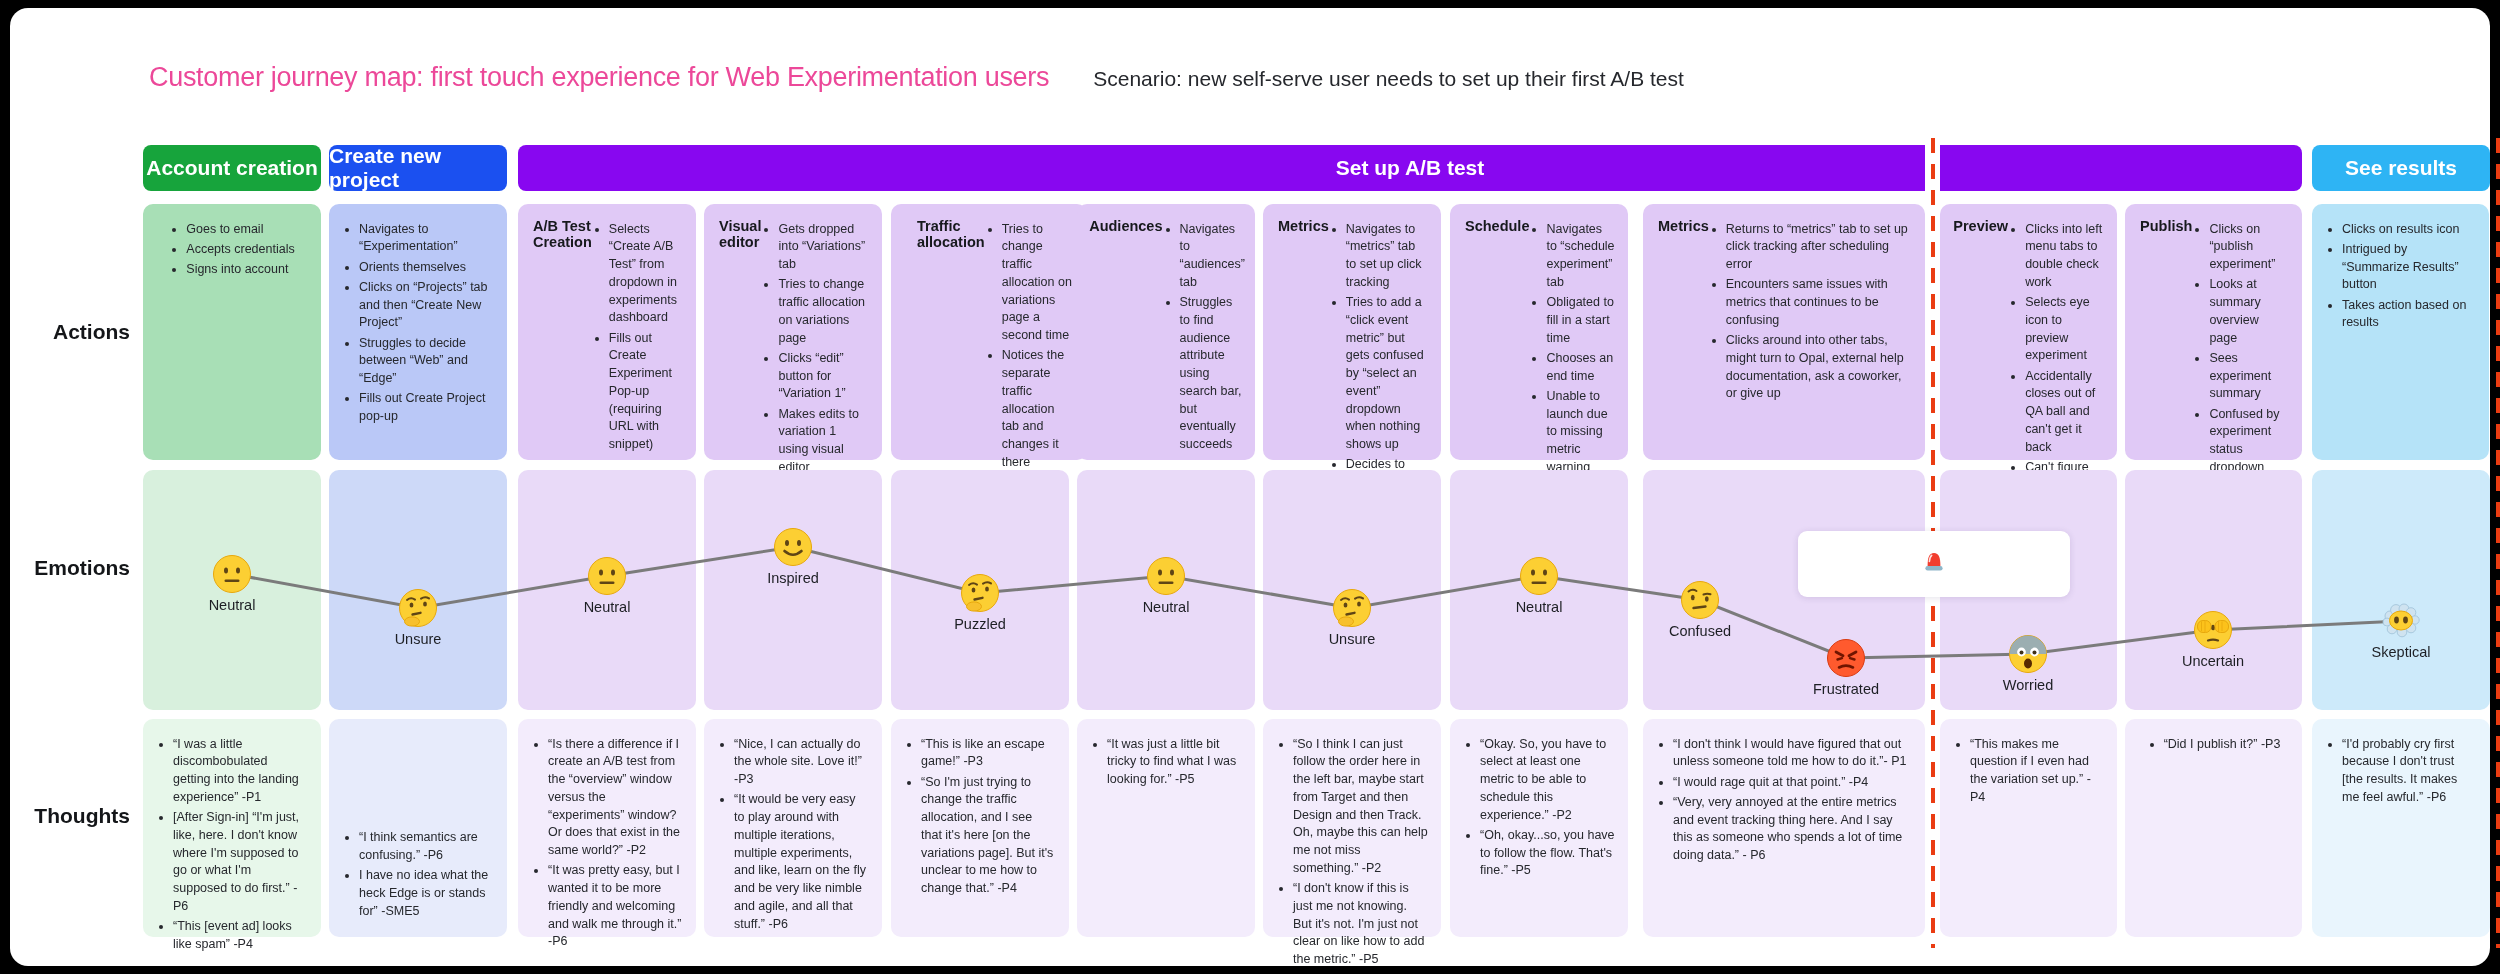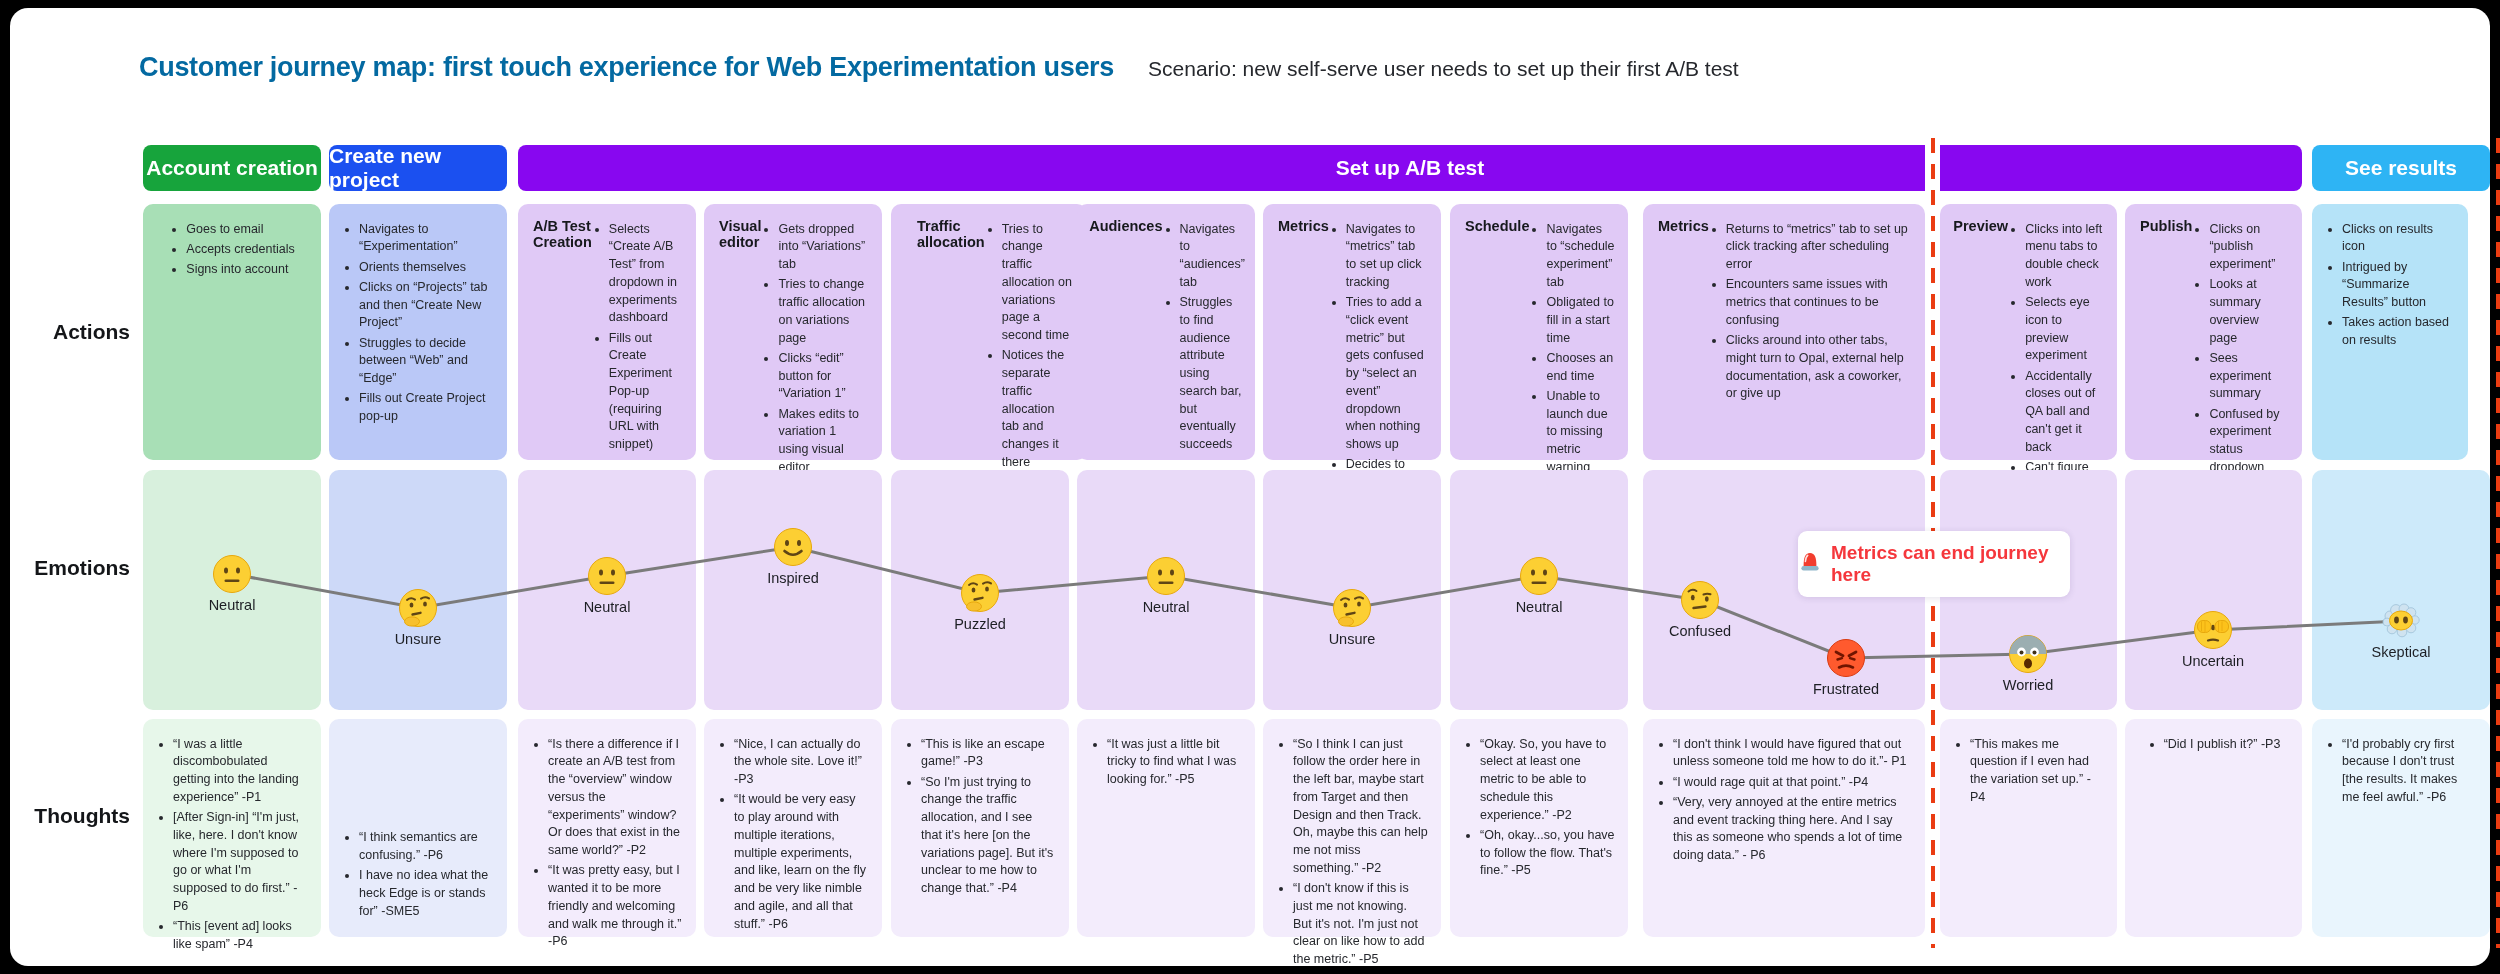--- a/index.html
+++ b/index.html
@@ -1,20 +1,20 @@
 <!DOCTYPE html>
 <html><head>
 <meta charset="utf-8">
 <style>
   html,body{margin:0;padding:0;background:#000;}
   .stage{position:relative;width:2500px;height:974px;background:#000;overflow:hidden;
          font-family:"Liberation Sans",sans-serif;}
   .canvas{position:absolute;left:10px;top:8px;width:2480px;height:958px;background:#fff;border-radius:18px;}
   .titlebar{position:absolute;left:123px;top:38px;display:flex;align-items:baseline;gap:28px;z-index:3;}
-  .titlebar h1{margin:6px;font-size:27px;font-weight:700;color:#0369a1;letter-spacing:-.3px;}
+  .titlebar h1{margin:16px;font-size:27px;font-weight:400;color:#ec4899;letter-spacing:-.3px;}
   .scenario{font-size:21px;color:#26282d;}
   .rowlabel{position:absolute;left:8px;width:112px;text-align:right;font-weight:700;font-size:21px;color:#141619;z-index:3;}
   .phase{position:absolute;top:137px;height:46px;border-radius:8px;display:flex;align-items:center;
          justify-content:center;color:#fff;font-weight:700;font-size:21px;z-index:1;}
   .card{position:absolute;border-radius:10px;display:flex;flex-direction:row;justify-content:center;
         padding:14px 13px;box-sizing:border-box;z-index:1;}
   .card .hd{font-weight:700;font-size:14.5px;color:#17191d;margin:0 0 3px 2px;}
   .card ul{margin:0;padding-left:17px;color:#26282d;font-size:12.5px;line-height:1.42;}
   .card li{margin:2.5px 0;}
   .gapstrip{position:absolute;background:#fff;z-index:2;}
@@ -218,21 +218,21 @@
             <li>Sees experiment summary</li>
             <li>Confused by experiment status dropdown options</li>
           </ul>
         </div>
         <div class="card" style="left: 2115px; top: 462px; width: 177px; height: 240px; background: rgb(233, 218, 248);"></div>
         <div class="card" style="left: 2115px; top: 711px; width: 177px; height: 218px; background: rgb(243, 236, 252);">
           <ul>
             <li>“Did I publish it?” -P3</li>
           </ul>
         </div>
-        <div class="card" style="left: 2302px; top: 196px; width: 156px; height: 256px; background: rgb(181, 227, 248);">
+        <div class="card" style="left: 2302px; top: 196px; width: 177px; height: 256px; background: rgb(181, 227, 248);">
           <ul>
             <li>Clicks on results icon</li>
             <li>Intrigued by “Summarize Results” button</li>
             <li>Takes action based on results</li>
           </ul>
         </div>
         <div class="card" style="left: 2302px; top: 462px; width: 178px; height: 240px; background: rgb(205, 234, 250);"></div>
         <div class="card" style="left: 2302px; top: 711px; width: 178px; height: 218px; background: rgb(233, 245, 253);">
           <ul>
             <li>“I'd probably cry first because I don't trust [the results. It makes me feel awful.” -P6</li>
@@ -389,20 +389,19 @@
     <div class="gapstrip" style="left:1915px;top:137px;width:15px;height:46px"></div>
 
     <div class="callout">
       <span>
         <svg width="24" height="24" viewBox="0 0 24 24">
           <path d="M12 3c-5 0-6.4 5-6.4 13h12.8C18.4 8 17 3 12 3z" fill="#f23d2e"></path>
           <path d="M9.7 5.4c-1.5 1.2-2.1 3.6-2.3 6.1" stroke="#ffffff" stroke-width="1.6" fill="none" stroke-linecap="round" opacity=".85"></path>
           <rect x="3.4" y="16" width="17.2" height="4.4" rx="2.2" fill="#8fb6c9"></rect>
         </svg>
       </span>
-      <span class="txt" id="callout-text" style="color: rgb(245, 55, 60);">Metrics can end journey here</span>
     </div>
 
     <div class="vdash" style="left:1921px;top:130px;height:810px"></div>
     <div class="vdash" style="left:2486px;top:130px;height:810px"></div>
 
   </div>
 </div>
 
 </body></html>

